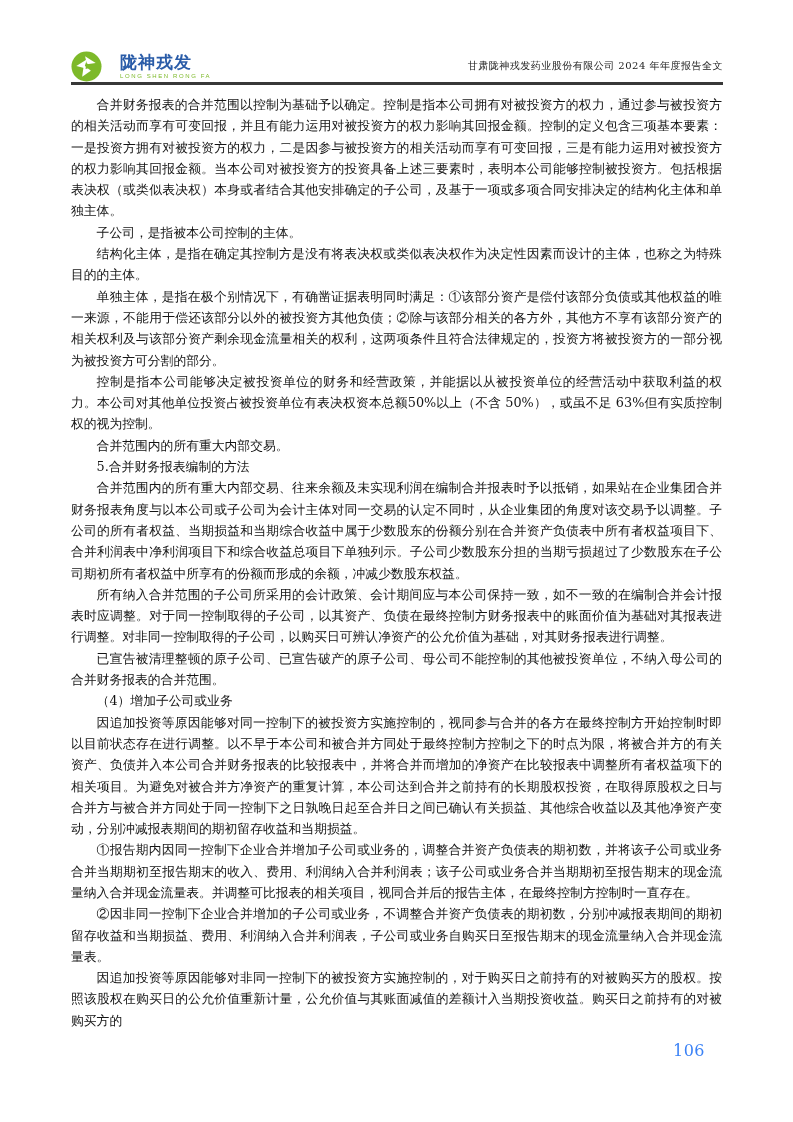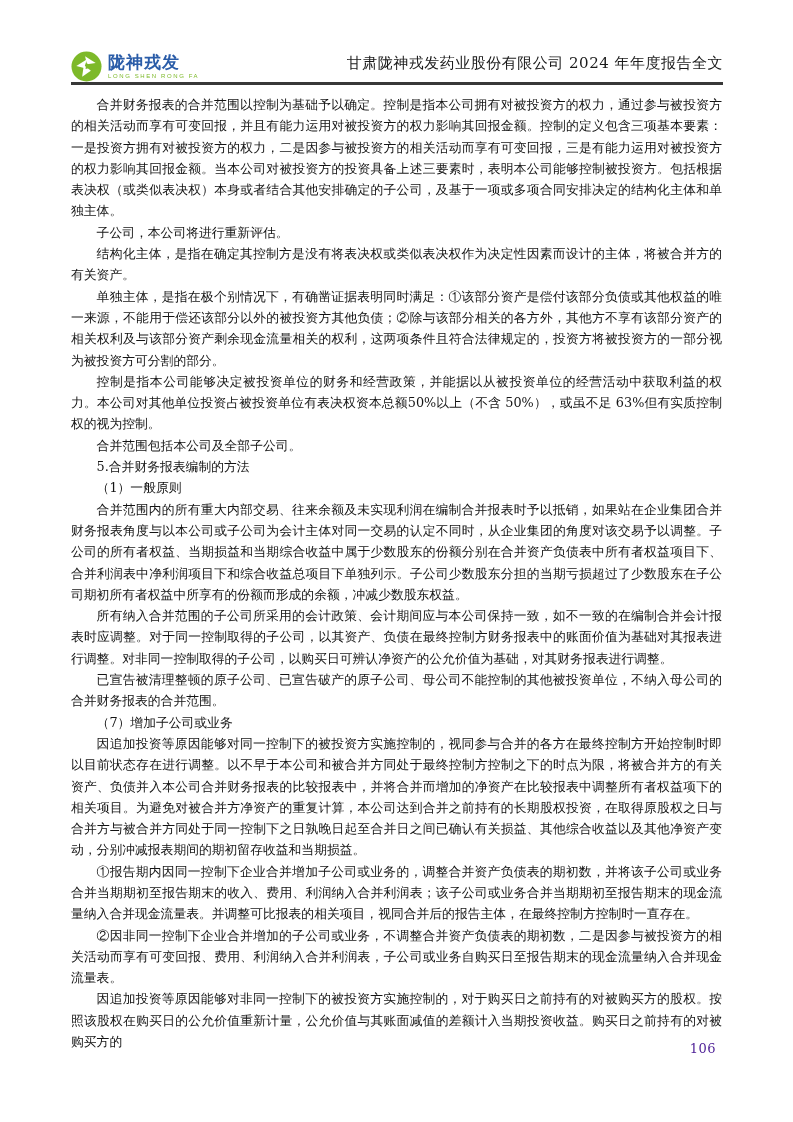--- a/index.html
+++ b/index.html
@@ -9,54 +9,54 @@
     background:#ffffff;
     overflow:hidden;
     font-family:"DejaVu Serif","Liberation Serif",serif;
   }
 
   
   .header {
     position:absolute; left:71px; right:70px; top:42px; height:40px;
     display:flex; justify-content:space-between; align-items:flex-end;
   }
-  .logo { display:flex; align-items:center; gap:6px; }
+  .logo { display:flex; align-items:center; gap:18px; }
   .logo-mark { width:31px; height:31px; display:block; }
   .logo-textcol { display:flex; flex-direction:column; line-height:1; }
   .logo-zh {
     font-family:"Liberation Sans","DejaVu Sans",sans-serif;
     font-weight:bold; font-size:17px; letter-spacing:1px;
     color:var(--logo-blue,#2A5CA8);
   }
   .logo-en {
     font-family:"Liberation Sans","DejaVu Sans",sans-serif;
     font-size:6px; letter-spacing:1.6px; margin-top:2px;
     color:var(--logo-green,#7DB929);
   }
   .header-title {
-    font-size:15px; color:#1a1a1a; padding-bottom:9px;
+    font-size:10px; color:#1a1a1a; padding-bottom:9px;
     letter-spacing:0.5px; white-space:nowrap;
   }
   .divider {
     position:absolute; left:71px; right:70px; top:82px; height:3px;
     background:var(--divider,#383838);
   }
 
   
   .content {
     position:absolute; left:71px; top:94px; width:651px;
     font-size:12.8px; line-height:21.3px; color:#141414;
     text-align:justify;
   }
   .content p.para { margin:0; text-indent:2em; word-break:break-all; }
 
   
   .page-num {
-    position:absolute; top:1041px; right:77px;
-    font-size:13px; color:#4c1d95; letter-spacing:0.5px;
+    position:absolute; top:1041px; right:88px;
+    font-size:16px; color:#3b82f6; letter-spacing:0.5px;
   }
 </style>
 </head>
 <body>
 
 <div class="page" style="--logo-green: #7DB929; --logo-blue: #2A5CA8; --divider: #383838;">
 
   <div class="header">
     <div class="logo">
       <svg class="logo-mark" viewBox="0 0 32 32">
@@ -71,32 +71,31 @@
         <span class="logo-en">LONG SHEN RONG FA</span>
       </div>
     </div>
     <div class="header-title">甘肃陇神戎发药业股份有限公司 2024 年年度报告全文</div>
   </div>
 
   <div class="divider"></div>
 
   <div class="content">
       <p class="para">合并财务报表的合并范围以控制为基础予以确定。控制是指本公司拥有对被投资方的权力，通过参与被投资方的相关活动而享有可变回报，并且有能力运用对被投资方的权力影响其回报金额。控制的定义包含三项基本要素：一是投资方拥有对被投资方的权力，二是因参与被投资方的相关活动而享有可变回报，三是有能力运用对被投资方的权力影响其回报金额。当本公司对被投资方的投资具备上述三要素时，表明本公司能够控制被投资方。包括根据表决权（或类似表决权）本身或者结合其他安排确定的子公司，及基于一项或多项合同安排决定的结构化主体和单独主体。</p>
-      <p class="para">子公司，本公司将进行重新评估。</p>
-      <p class="para">结构化主体，是指在确定其控制方是没有将表决权或类似表决权作为决定性因素而设计的主体，将被合并方的有关资产。</p>
+      <p class="para">子公司，是指被本公司控制的主体。</p>
+      <p class="para">结构化主体，是指在确定其控制方是没有将表决权或类似表决权作为决定性因素而设计的主体，也称之为特殊目的的主体。</p>
       <p class="para">单独主体，是指在极个别情况下，有确凿证据表明同时满足：①该部分资产是偿付该部分负债或其他权益的唯一来源，不能用于偿还该部分以外的被投资方其他负债；②除与该部分相关的各方外，其他方不享有该部分资产的相关权利及与该部分资产剩余现金流量相关的权利，这两项条件且符合法律规定的，投资方将被投资方的一部分视为被投资方可分割的部分。</p>
       <p class="para">控制是指本公司能够决定被投资单位的财务和经营政策，并能据以从被投资单位的经营活动中获取利益的权力。本公司对其他单位投资占被投资单位有表决权资本总额50%以上（不含 50%），或虽不足 63%但有实质控制权的视为控制。</p>
-      <p class="para">合并范围包括本公司及全部子公司。</p>
+      <p class="para">合并范围内的所有重大内部交易。</p>
       <p class="para">5.合并财务报表编制的方法</p>
-      <p class="para">（1）一般原则</p>
       <p class="para">合并范围内的所有重大内部交易、往来余额及未实现利润在编制合并报表时予以抵销，如果站在企业集团合并财务报表角度与以本公司或子公司为会计主体对同一交易的认定不同时，从企业集团的角度对该交易予以调整。子公司的所有者权益、当期损益和当期综合收益中属于少数股东的份额分别在合并资产负债表中所有者权益项目下、合并利润表中净利润项目下和综合收益总项目下单独列示。子公司少数股东分担的当期亏损超过了少数股东在子公司期初所有者权益中所享有的份额而形成的余额，冲减少数股东权益。</p>
       <p class="para">所有纳入合并范围的子公司所采用的会计政策、会计期间应与本公司保持一致，如不一致的在编制合并会计报表时应调整。对于同一控制取得的子公司，以其资产、负债在最终控制方财务报表中的账面价值为基础对其报表进行调整。对非同一控制取得的子公司，以购买日可辨认净资产的公允价值为基础，对其财务报表进行调整。</p>
       <p class="para">已宣告被清理整顿的原子公司、已宣告破产的原子公司、母公司不能控制的其他被投资单位，不纳入母公司的合并财务报表的合并范围。</p>
-      <p class="para">（7）增加子公司或业务</p>
+      <p class="para">（4）增加子公司或业务</p>
       <p class="para">因追加投资等原因能够对同一控制下的被投资方实施控制的，视同参与合并的各方在最终控制方开始控制时即以目前状态存在进行调整。以不早于本公司和被合并方同处于最终控制方控制之下的时点为限，将被合并方的有关资产、负债并入本公司合并财务报表的比较报表中，并将合并而增加的净资产在比较报表中调整所有者权益项下的相关项目。为避免对被合并方净资产的重复计算，本公司达到合并之前持有的长期股权投资，在取得原股权之日与合并方与被合并方同处于同一控制下之日孰晚日起至合并日之间已确认有关损益、其他综合收益以及其他净资产变动，分别冲减报表期间的期初留存收益和当期损益。</p>
       <p class="para">①报告期内因同一控制下企业合并增加子公司或业务的，调整合并资产负债表的期初数，并将该子公司或业务合并当期期初至报告期末的收入、费用、利润纳入合并利润表；该子公司或业务合并当期期初至报告期末的现金流量纳入合并现金流量表。并调整可比报表的相关项目，视同合并后的报告主体，在最终控制方控制时一直存在。</p>
-      <p class="para">②因非同一控制下企业合并增加的子公司或业务，不调整合并资产负债表的期初数，二是因参与被投资方的相关活动而享有可变回报、费用、利润纳入合并利润表，子公司或业务自购买日至报告期末的现金流量纳入合并现金流量表。</p>
+      <p class="para">②因非同一控制下企业合并增加的子公司或业务，不调整合并资产负债表的期初数，分别冲减报表期间的期初留存收益和当期损益、费用、利润纳入合并利润表，子公司或业务自购买日至报告期末的现金流量纳入合并现金流量表。</p>
       <p class="para">因追加投资等原因能够对非同一控制下的被投资方实施控制的，对于购买日之前持有的对被购买方的股权。按照该股权在购买日的公允价值重新计量，公允价值与其账面减值的差额计入当期投资收益。购买日之前持有的对被购买方的</p>
     </div>
 
   <div class="page-num">106</div>
 
 </div>
 
 </body></html>

